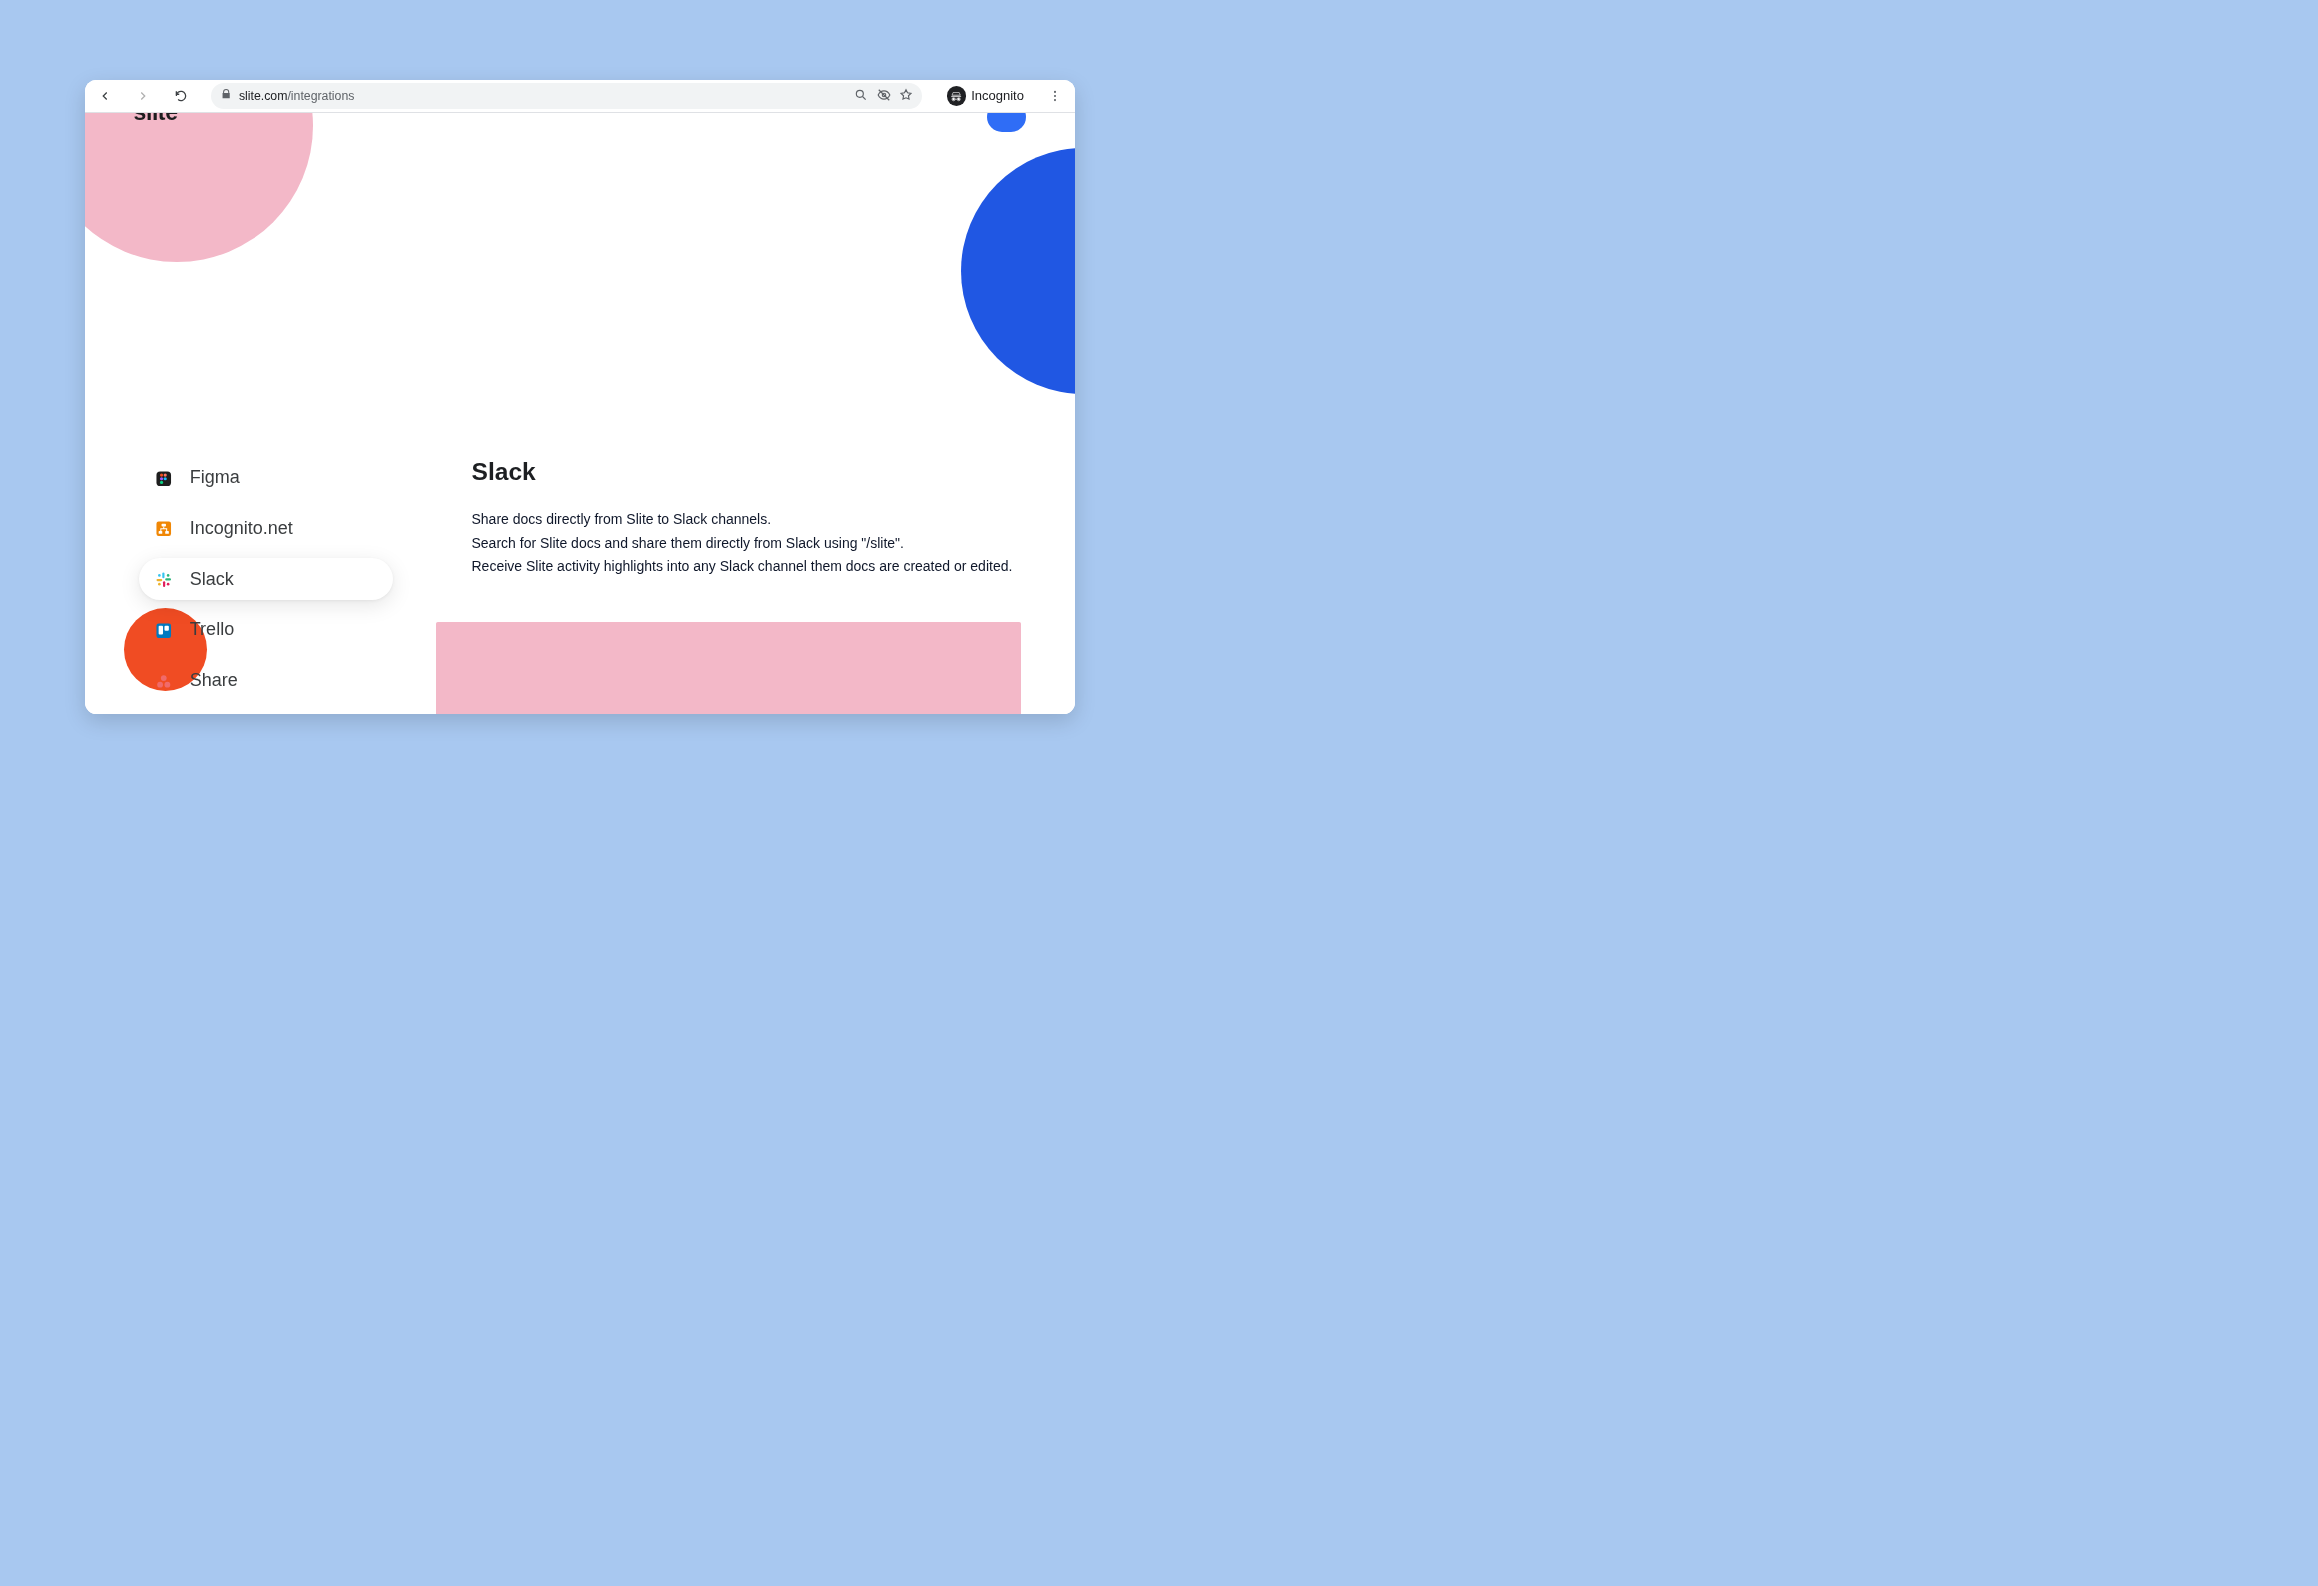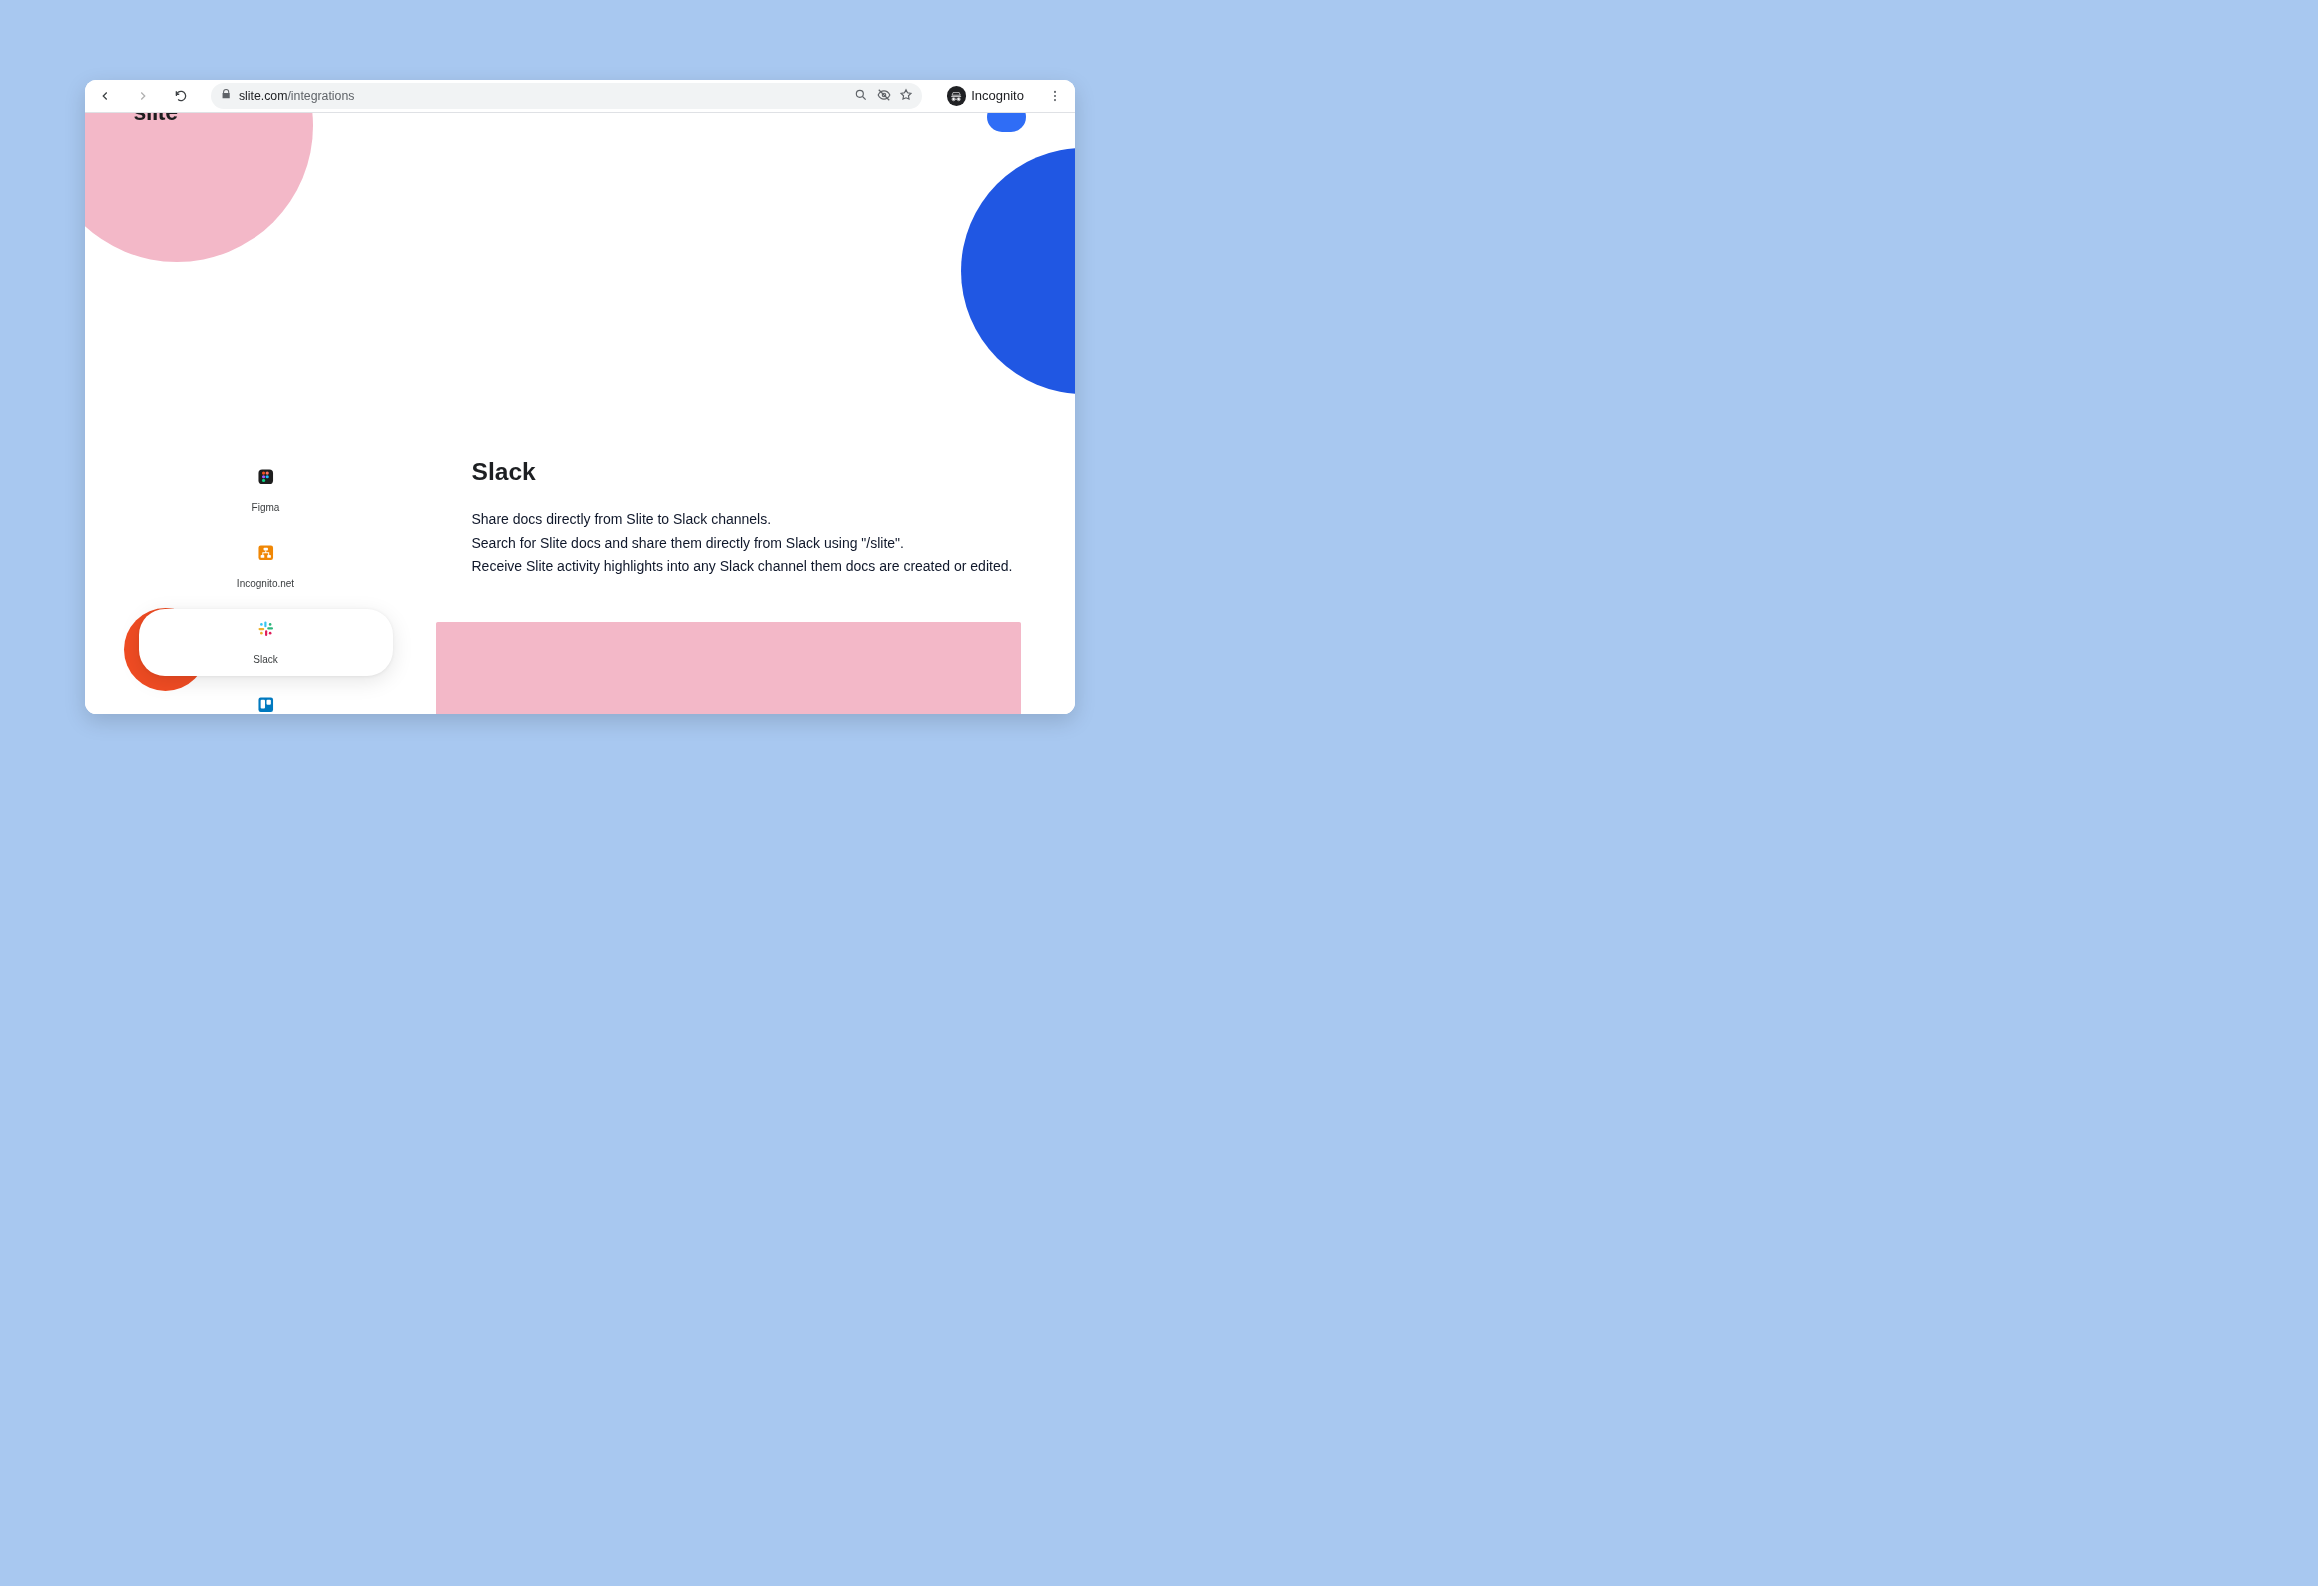--- a/index.html
+++ b/index.html
@@ -162,29 +162,28 @@
     position:absolute; top:340px; left:54px; right:54px; bottom:0;
     display:flex; gap:35px;
   }
   .int-list{
     width:254px;
     display:flex; flex-direction:column; gap:8.8px;
     padding-top:3.5px;
     z-index: 2;
   }
   .int-item{
-    display:flex;align-items:center;gap:16px;
+    display:flex;align-items:flex-end;gap:16px;
     padding:10.5px 16px;
     border-radius:26px;
-    font-size:10px;
+    font-size:18px;
     color:#3a3d3f;
     font-weight:500;
     cursor:pointer;
     position: relative;
-    flex-direction: column;
   }
   .int-item.active{
     background:#fff;
     box-shadow:0 5.3px 21px rgba(0,0,0,0.10), 0 0.9px 3.5px rgba(0,0,0,0.06);
   }
   .int-icon{
     width:19.3px;height:19.3px;
     display:flex;align-items:center;justify-content:center;
     flex-shrink:0;
   }

